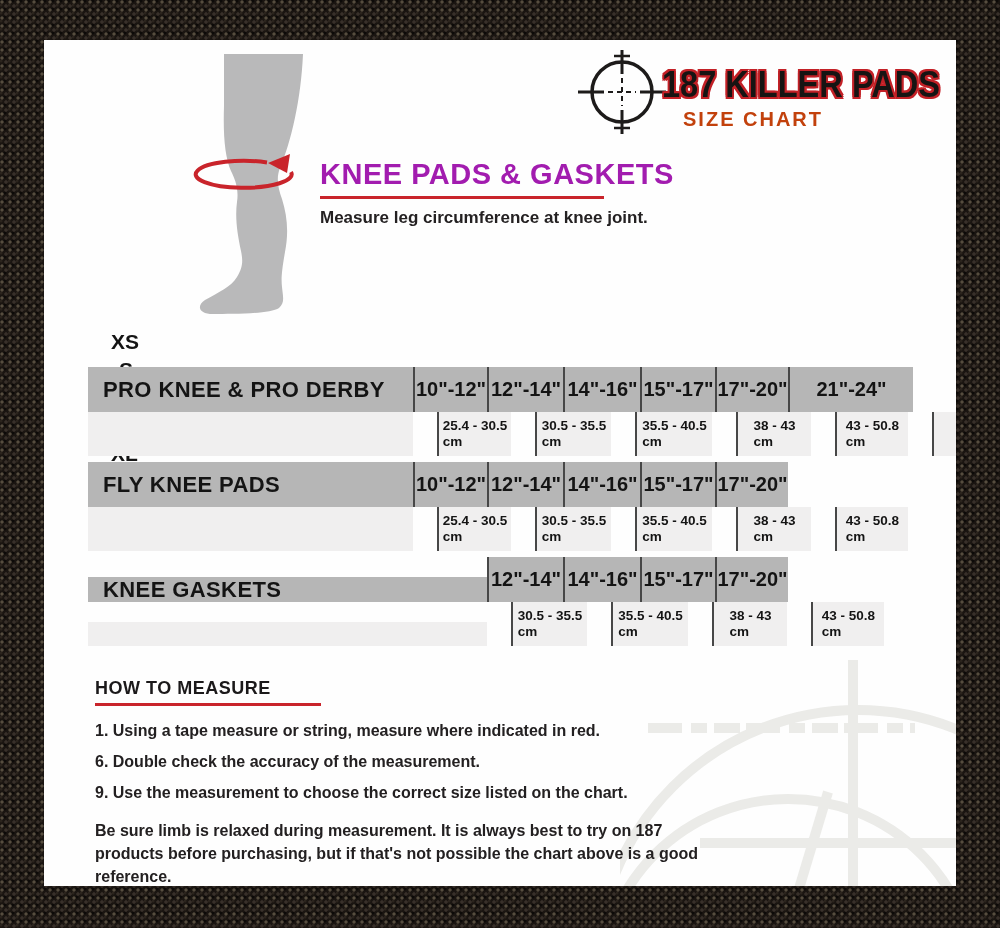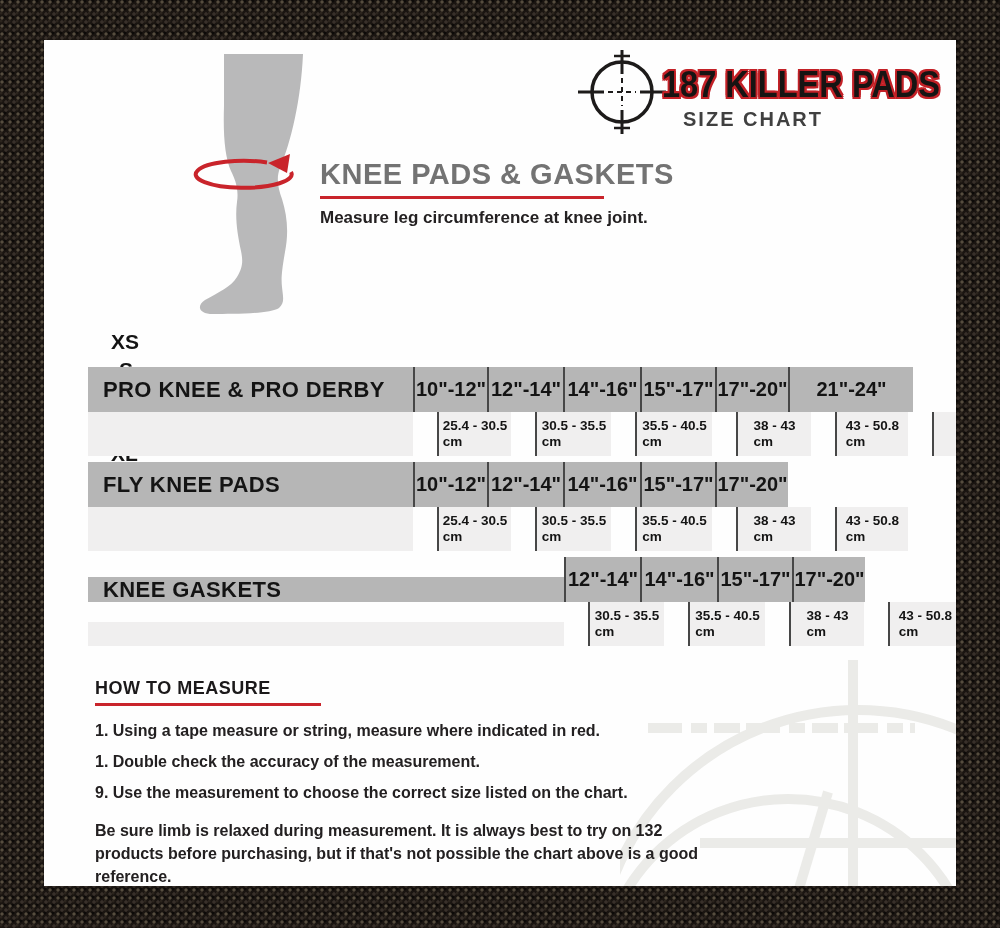--- a/index.html
+++ b/index.html
@@ -34,36 +34,36 @@
   .brand{
     position:relative;display:inline-block;
     font-size:37px;font-weight:bold;letter-spacing:0px;color:#161413;
     transform:scaleX(.88);transform-origin:100% 50%;
     white-space:nowrap;
     text-shadow:
       2px 0 0 #c32127,-2px 0 0 #c32127,0 2px 0 #c32127,0 -2px 0 #c32127,
       2px 2px 0 #c32127,-2px -2px 0 #c32127,2px -2px 0 #c32127,-2px 2px 0 #c32127;
   }
   .size-chart{
-    margin-top:2px;font-size:20px;font-weight:bold;color:#404040;letter-spacing:2px;
+    margin-top:2px;font-size:20px;font-weight:bold;color:#c2410c;letter-spacing:2px;
   }
 
   
   .leg-art{position:absolute;left:146px;top:8px;}
   .knee-head{position:absolute;left:276px;top:118px;}
-  .knee-title{font-size:29px;font-weight:bold;color:#737373;letter-spacing:.5px;white-space:nowrap;}
+  .knee-title{font-size:29px;font-weight:bold;color:#a21caf;letter-spacing:.5px;white-space:nowrap;}
   .knee-underline{height:3px;width:284px;background:#c9242b;margin-top:5px;}
   .knee-sub{margin-top:9px;font-size:17px;font-weight:bold;color:#242122;}
 
   
   .chart{position:absolute;left:44px;top:288px;}
   .colheads{display:flex;height:28px;margin-bottom:11px;flex-direction:column;}
   .ch{font-size:21px;font-weight:bold;color:#141414;text-align:center;line-height:28px;}
   .wl{width:325px;} .w0{width:74px;} .w1{width:76px;} .w2{width:77px;}
-  .w3{width:75px;} .w4{width:73px;} .w5{width:125px;} .wl2{width:476px;margin-top:20px;}
+  .w3{width:75px;} .w4{width:73px;} .w5{width:125px;} .wl2{width:399px;margin-top:20px;}
   .sec{margin-bottom:6px;}
   .grow,.lrow{display:flex;}
   .grow{height:45px;}
   .lrow{height:44px;gap:24px;}
   .grow .cell{background:#b6b6b6;}
   .lrow .cell{background:#f0efef;}
   .cell{box-sizing:border-box;display:flex;align-items:center;justify-content:center;}
   .cell.div{border-left:2px solid #474747;}
   .cell.lbl{justify-content:flex-start;padding-left:15px;
     font-size:22px;font-weight:bold;color:#141414;letter-spacing:.4px;white-space:nowrap;}
@@ -285,18 +285,18 @@
           </div>
       </div>
     </div>
 
   </div>
 
   <div class="howto layer">
     <div class="howto-title">HOW TO MEASURE</div>
     <div class="howto-underline"></div>
     <div class="step">1. Using a tape measure or string, measure where indicated in red.</div>
-    <div class="step">1. Double check the accuracy of the measurement.</div>
+    <div class="step">6. Double check the accuracy of the measurement.</div>
     <div class="step">9. Use the measurement to choose the correct size listed on the chart.</div>
-    <div class="note">Be sure limb is relaxed during measurement. It is always best to try on 132 products before purchasing, but if that's not possible the chart above is a good reference.</div>
+    <div class="note">Be sure limb is relaxed during measurement. It is always best to try on 187 products before purchasing, but if that's not possible the chart above is a good reference.</div>
   </div>
 
 </div>
 
 </body></html>

